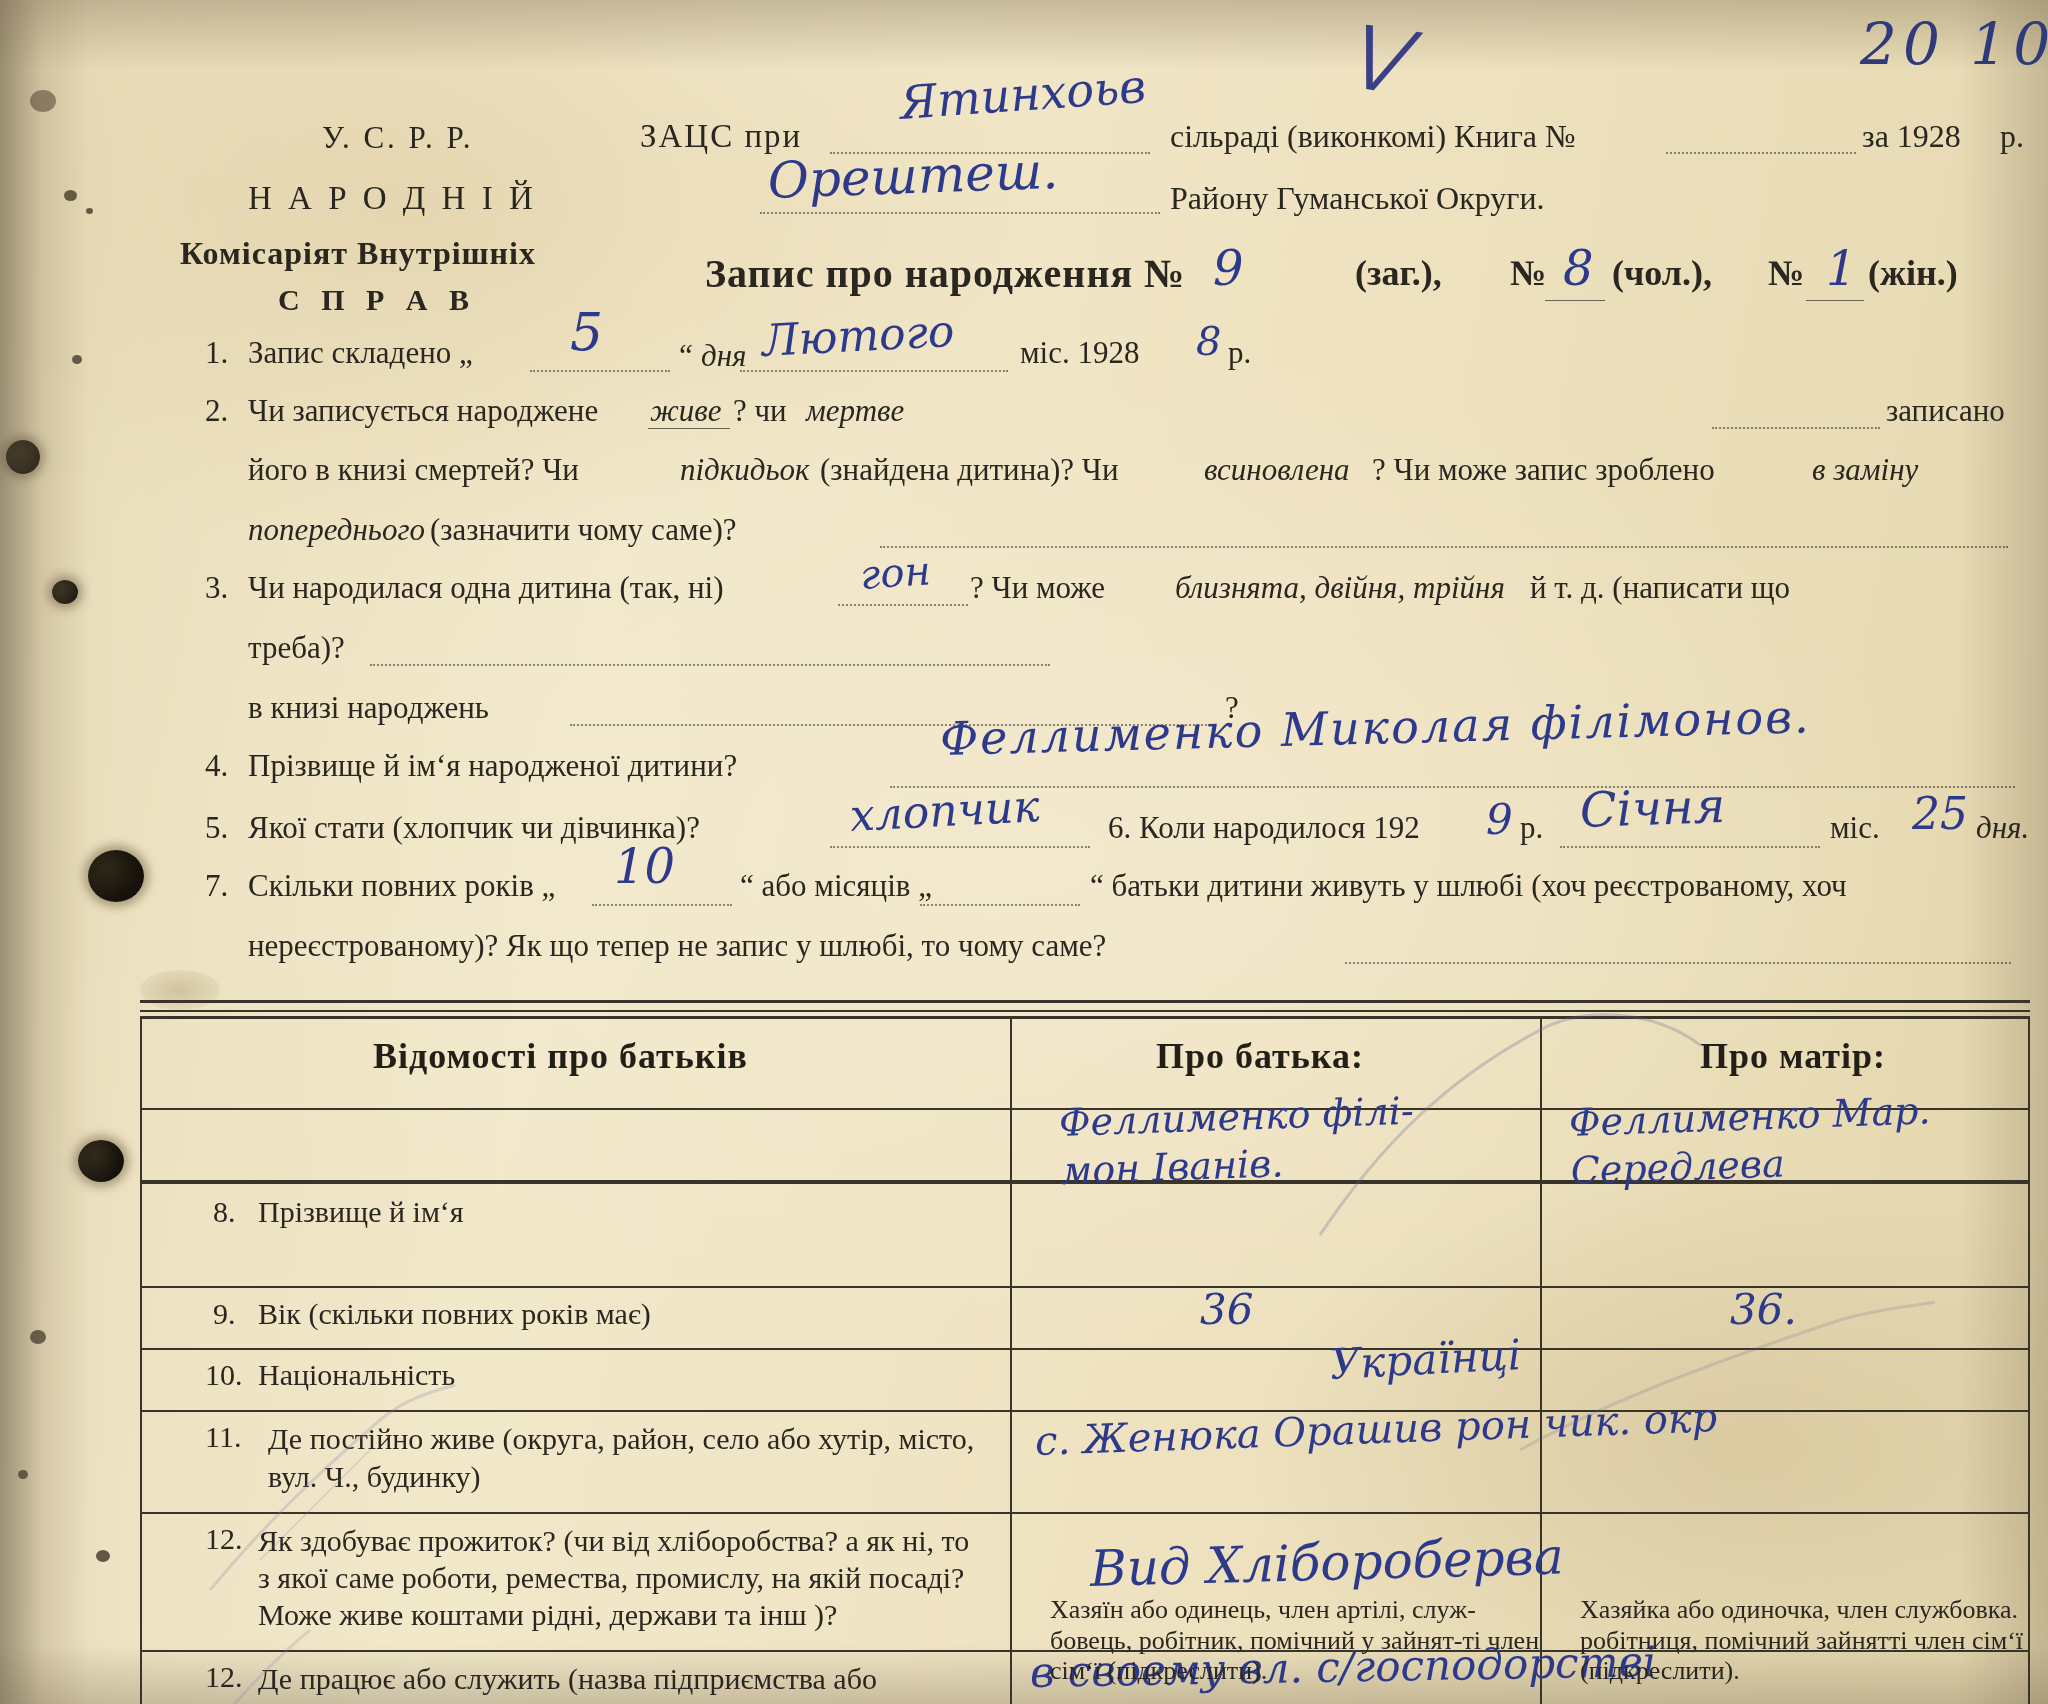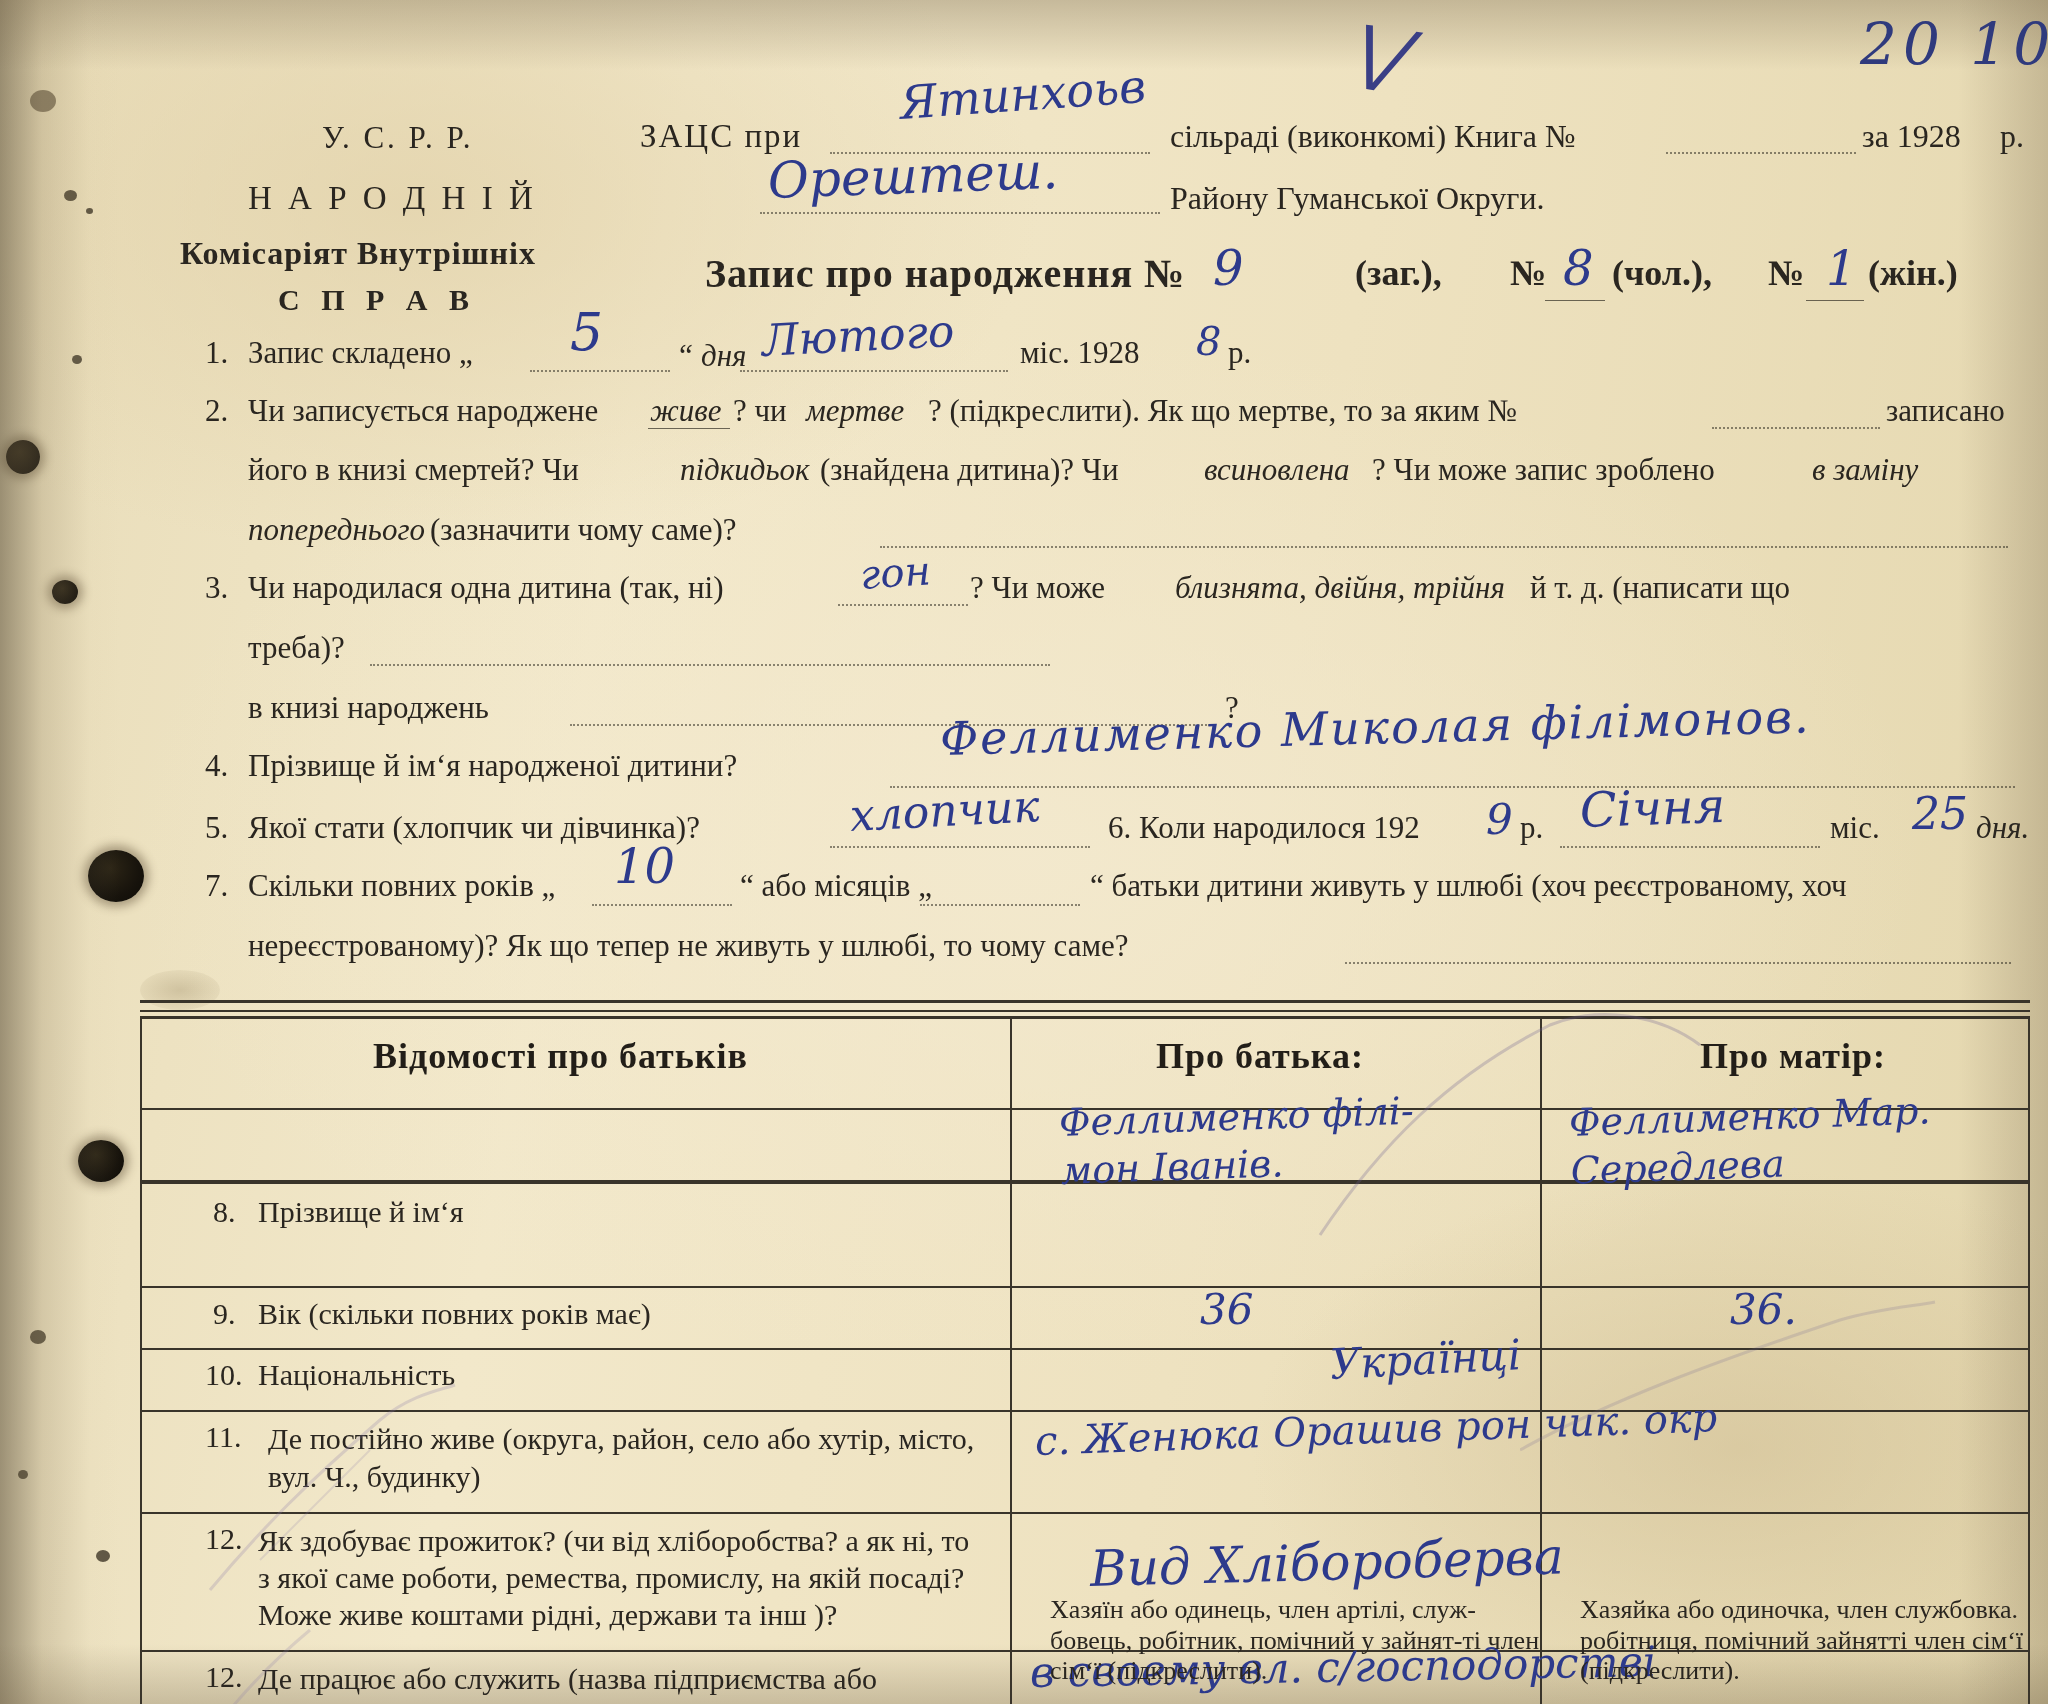--- a/index.html
+++ b/index.html
@@ -190,21 +190,20 @@
   <div class="print" style="left:1020px;top:335px;font-size:31px;">міс. 1928</div>
   <div class="hand" style="left:1196px;top:318px;font-size:40px;">8</div>
   <div class="print" style="left:1228px;top:335px;font-size:31px;">р.</div>
 
   <div class="print" style="left:205px;top:393px;font-size:31px;">2.</div>
   <div class="print" style="left:248px;top:393px;font-size:31px;">Чи записується народжене </div>
   <div class="print ital" style="left:650px;top:393px;font-size:31px;">живе</div>
   <div class="solidline" style="left:648px;top:428px;width:82px;"></div>
   <div class="print" style="left:733px;top:393px;font-size:31px;">? чи </div>
   <div class="print ital" style="left:806px;top:393px;font-size:31px;">мертве</div>
-  <div class="print" style="left:928px;top:393px;font-size:31px;">? (підкреслити). Як що мертве, то за яким №</div>
   <div class="dotline" style="left:1712px;top:427px;width:168px;"></div>
   <div class="print" style="left:1886px;top:393px;font-size:31px;">записано</div>
 
   <div class="print" style="left:248px;top:452px;font-size:31px;">його в книзі смертей? Чи </div>
   <div class="print ital" style="left:680px;top:452px;font-size:31px;">підкидьок</div>
   <div class="print" style="left:820px;top:452px;font-size:31px;"> (знайдена дитина)? Чи </div>
   <div class="print ital" style="left:1204px;top:452px;font-size:31px;">всиновлена</div>
   <div class="print" style="left:1372px;top:452px;font-size:31px;">? Чи може запис зроблено</div>
   <div class="print ital" style="left:1812px;top:452px;font-size:31px;">в заміну</div>
 
@@ -245,21 +244,21 @@
   <div class="hand" style="left:1912px;top:788px;font-size:44px;">25</div>
   <div class="print" style="left:1976px;top:810px;font-size:31px;font-style:italic;">дня.</div>
 
   <div class="print" style="left:205px;top:868px;font-size:31px;">7.</div>
   <div class="print" style="left:248px;top:868px;font-size:31px;">Скільки повних років „</div>
   <div class="dotline" style="left:592px;top:904px;width:140px;"></div>
   <div class="hand" style="left:614px;top:838px;font-size:48px;">10</div>
   <div class="print" style="left:740px;top:868px;font-size:31px;">“ або місяців „</div>
   <div class="dotline" style="left:920px;top:904px;width:160px;"></div>
   <div class="print" style="left:1090px;top:868px;font-size:31px;">“ батьки дитини живуть у шлюбі (хоч реєстрованому, хоч</div>
-  <div class="print" style="left:248px;top:928px;font-size:31px;">нереєстрованому)? Як що тепер не живуть у шлюбі, то чому саме?</div>
+  <div class="print" style="left:248px;top:928px;font-size:31px;">нереєстрованому)? Як що тепер не запис у шлюбі, то чому саме?</div>
   <div class="dotline" style="left:1345px;top:962px;width:666px;"></div>
 
   <div class="tline-h" style="left:140px;top:1000px;width:1890px;height:3px;"></div>
   <div class="tline-h" style="left:140px;top:1010px;width:1890px;height:2px;"></div>
 
   <div class="tline-h" style="left:140px;top:1016px;width:1890px;height:3px;"></div>
   <div class="tline-h" style="left:140px;top:1108px;width:1890px;height:2px;"></div>
   <div class="tline-h" style="left:140px;top:1182px;width:1890px;height:2px;"></div>
   <div class="tline-h" style="left:140px;top:1180px;width:1890px;height:2px;"></div>
   <div class="tline-h" style="left:140px;top:1210px;width:1890px;height:0px;"></div>

